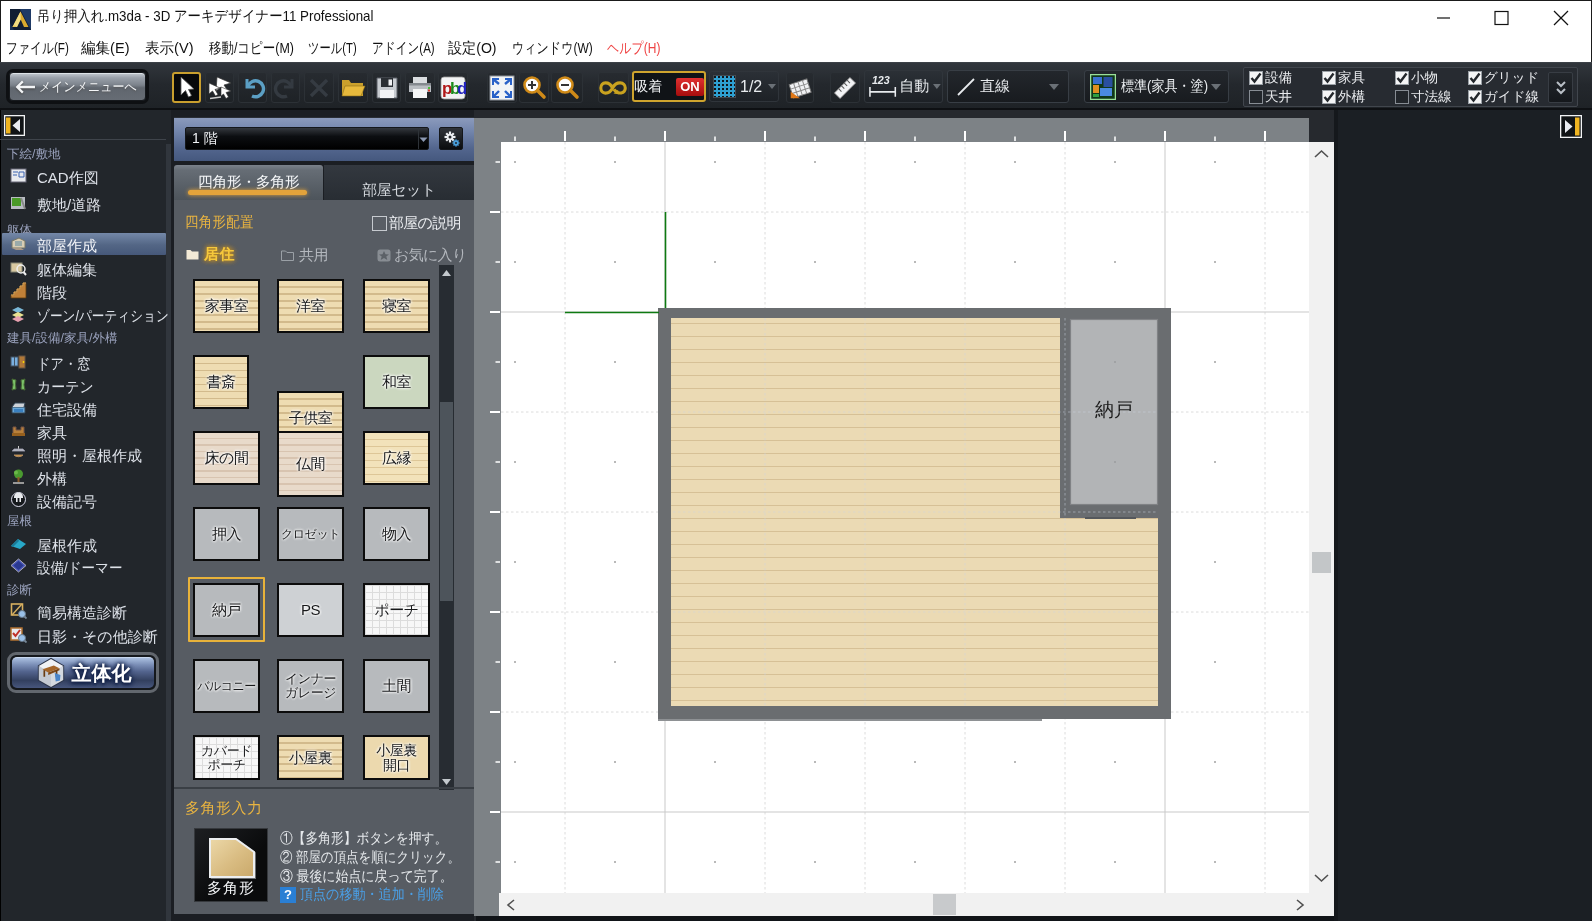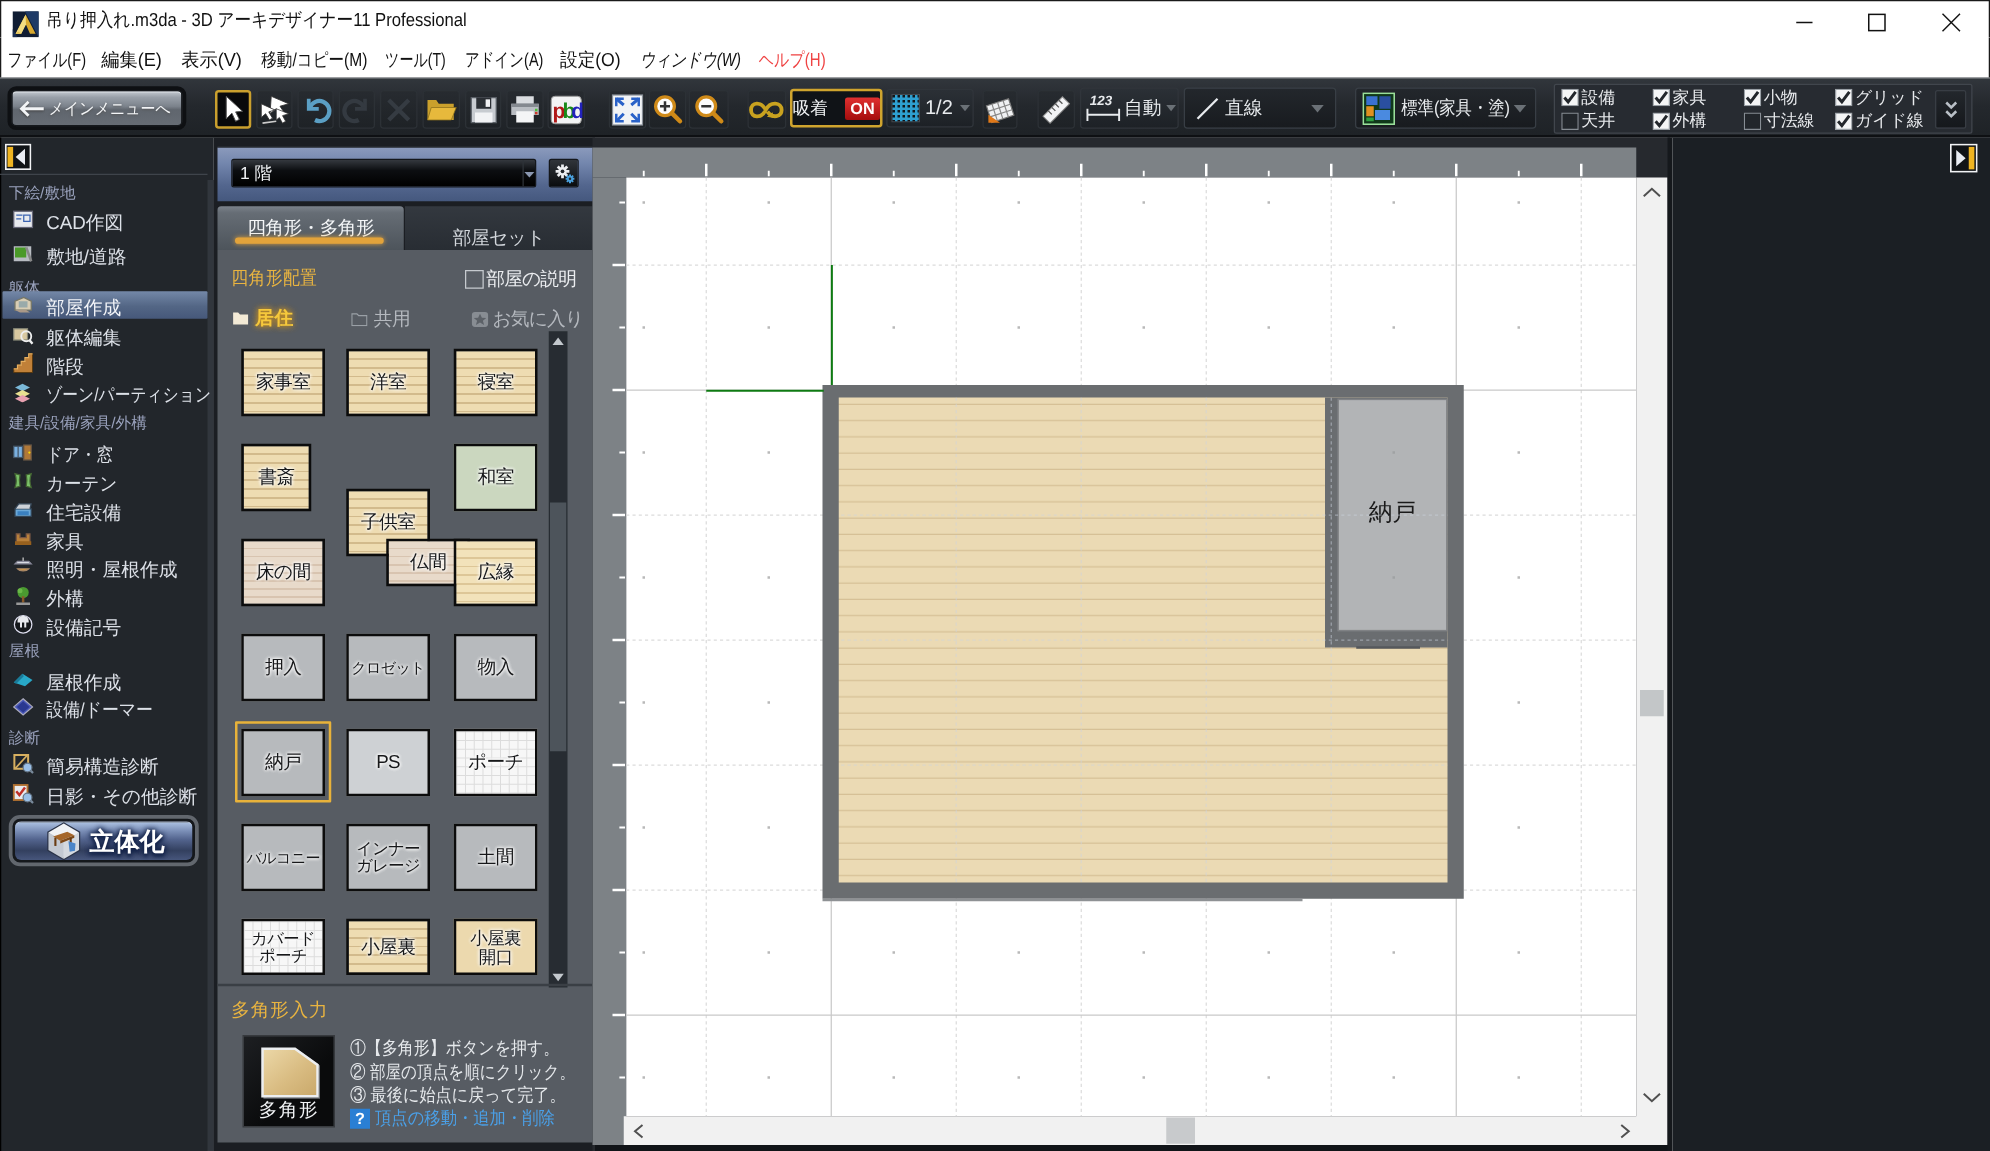--- a/index.html
+++ b/index.html
@@ -24,21 +24,21 @@
 <line x1="138" y1="6" x2="124" y2="20" stroke="#111" stroke-width="1.2"></line>
 </svg>
 <div class="abs" style="left:0px;top:30px;width:1592px;height:32px;background:#fff;border-left:1px solid #1a1a1a;border-right:1px solid #1a1a1a;"></div>
 <div class="abs" style="left:6px;top:39px;width:120px;height:18px;font-size:15px;color:#111;"><span style="display:inline-block;transform:scaleX(0.78);transform-origin:0 0;white-space:nowrap;">ファイル(F)</span></div>
 <div class="abs" style="left:81px;top:39px;width:120px;height:18px;font-size:15px;color:#111;"><span style="display:inline-block;transform:scaleX(0.97);transform-origin:0 0;white-space:nowrap;">編集(E)</span></div>
 <div class="abs" style="left:145px;top:39px;width:120px;height:18px;font-size:15px;color:#111;"><span style="display:inline-block;transform:scaleX(0.97);transform-origin:0 0;white-space:nowrap;">表示(V)</span></div>
 <div class="abs" style="left:209px;top:39px;width:120px;height:18px;font-size:15px;color:#111;"><span style="display:inline-block;transform:scaleX(0.83);transform-origin:0 0;white-space:nowrap;">移動/コピー(M)</span></div>
 <div class="abs" style="left:308px;top:39px;width:120px;height:18px;font-size:15px;color:#111;"><span style="display:inline-block;transform:scaleX(0.75);transform-origin:0 0;white-space:nowrap;">ツール(T)</span></div>
 <div class="abs" style="left:372px;top:39px;width:120px;height:18px;font-size:15px;color:#111;"><span style="display:inline-block;transform:scaleX(0.77);transform-origin:0 0;white-space:nowrap;">アドイン(A)</span></div>
 <div class="abs" style="left:448px;top:39px;width:120px;height:18px;font-size:15px;color:#111;"><span style="display:inline-block;transform:scaleX(0.94);transform-origin:0 0;white-space:nowrap;">設定(O)</span></div>
-<div class="abs" style="left:512px;top:39px;width:120px;height:18px;font-size:15px;color:#111;font-style:italic;"><span style="display:inline-block;transform:scaleX(0.8);transform-origin:0 0;white-space:nowrap;">ウィンドウ(W)</span></div>
+<div class="abs" style="left:512px;top:39px;width:120px;height:18px;font-size:15px;color:#111;"><span style="display:inline-block;transform:scaleX(0.8);transform-origin:0 0;white-space:nowrap;">ウィンドウ(W)</span></div>
 <div class="abs" style="left:607px;top:39px;width:120px;height:18px;font-size:15px;color:#ef4444;"><span style="display:inline-block;transform:scaleX(0.8);transform-origin:0 0;white-space:nowrap;">ヘルプ(H)</span></div>
 <div class="abs" style="left:0px;top:62px;width:1592px;height:48px;background:linear-gradient(180deg,#31363c 0%,#24282d 45%,#1e2226 100%);border-top:1px solid #3c4147;"></div>
 <div class="abs" style="left:0;top:108px;width:1592px;height:2px;background:#0e1013;"></div>
 <div class="abs" style="left:9px;top:72px;width:137px;height:29px;border-radius:4px;border:1px solid #16191d;background:linear-gradient(180deg,#c4cad1 0%,#99a0a9 18%,#7b828b 45%,#60666e 55%,#666c74 100%);box-shadow:0 0 0 3px #0e1013,inset 0 1px 0 #dde2e7;display:flex;align-items:center;">
 <svg width="24" height="16" viewBox="0 0 24 16" style="margin-left:5px;margin-right:3px;">
       <path d="M9 1.5 L2.5 8 L9 14.5 M2.5 8 L23 8" stroke="#f2f4f6" stroke-width="2.6" fill="none" style="filter:drop-shadow(0 1px 1px #444);"></path>
     </svg>
 <span style="font-size:13px;color:#f4f6f8;text-shadow:0 1px 2px #555;white-space:nowrap;display:inline-block;transform:scaleX(0.92);transform-origin:0 50%;">メインメニューへ</span>
   </div>
 <div class="abs" style="left:172px;top:72px;width:29px;height:31px;border-radius:3px;border:2px solid #c99f2e;background:#08090b;display:flex;align-items:center;justify-content:center;">
@@ -470,21 +470,21 @@
     </svg>
 <span style="font-size:15px;color:#b4b8be;margin-left:3px;letter-spacing:-0.7px;">お気に入り</span>
   </div>
 <div class="abs" style="left:193px;top:279px;width:67px;height:54px;background:repeating-linear-gradient(180deg,#eedcb2 0px,#eedcb2 5.5px,#d2ba8c 5.5px,#d2ba8c 7px);border:2px solid #0c0c0c;display:flex;align-items:center;justify-content:center;text-align:center;font-size:15px;color:#17181a;line-height:1.05;text-shadow:0 0 3px #fff,0 0 3px #fff,0 0 3px #fff;letter-spacing:-0.5px;">家事室</div>
 <div class="abs" style="left:277px;top:279px;width:67px;height:54px;background:repeating-linear-gradient(180deg,#eedcb2 0px,#eedcb2 5.5px,#d2ba8c 5.5px,#d2ba8c 7px);border:2px solid #0c0c0c;display:flex;align-items:center;justify-content:center;text-align:center;font-size:15px;color:#17181a;line-height:1.05;text-shadow:0 0 3px #fff,0 0 3px #fff,0 0 3px #fff;letter-spacing:-0.5px;">洋室</div>
 <div class="abs" style="left:363px;top:279px;width:67px;height:54px;background:repeating-linear-gradient(180deg,#eedcb2 0px,#eedcb2 5.5px,#d2ba8c 5.5px,#d2ba8c 7px);border:2px solid #0c0c0c;display:flex;align-items:center;justify-content:center;text-align:center;font-size:15px;color:#17181a;line-height:1.05;text-shadow:0 0 3px #fff,0 0 3px #fff,0 0 3px #fff;letter-spacing:-0.5px;">寝室</div>
 <div class="abs" style="left:193px;top:355px;width:56px;height:54px;background:repeating-linear-gradient(180deg,#eedcb2 0px,#eedcb2 5.5px,#d2ba8c 5.5px,#d2ba8c 7px);border:2px solid #0c0c0c;display:flex;align-items:center;justify-content:center;text-align:center;font-size:15px;color:#17181a;line-height:1.05;text-shadow:0 0 3px #fff,0 0 3px #fff,0 0 3px #fff;letter-spacing:-0.5px;">書斎</div>
 <div class="abs" style="left:277px;top:355px;width:67px;height:54px;background:repeating-linear-gradient(180deg,#eedcb2 0px,#eedcb2 5.5px,#d2ba8c 5.5px,#d2ba8c 7px);border:2px solid #0c0c0c;display:flex;align-items:center;justify-content:center;text-align:center;font-size:15px;color:#17181a;line-height:1.05;text-shadow:0 0 3px #fff,0 0 3px #fff,0 0 3px #fff;letter-spacing:-0.5px;margin-top:36px;">子供室</div>
 <div class="abs" style="left:363px;top:355px;width:67px;height:54px;background:#cbd7bf;border:2px solid #0c0c0c;display:flex;align-items:center;justify-content:center;text-align:center;font-size:15px;color:#17181a;line-height:1.05;text-shadow:0 0 3px #fff,0 0 3px #fff,0 0 3px #fff;letter-spacing:-0.5px;">和室</div>
 <div class="abs" style="left:193px;top:431px;width:67px;height:54px;background:repeating-linear-gradient(180deg,#e8daca 0px,#e8daca 5px,#d8c4b0 5px,#d8c4b0 6.5px);border:2px solid #0c0c0c;display:flex;align-items:center;justify-content:center;text-align:center;font-size:15px;color:#17181a;line-height:1.05;text-shadow:0 0 3px #fff,0 0 3px #fff,0 0 3px #fff;letter-spacing:-0.5px;">床の間</div>
-<div class="abs" style="left:277px;top:431px;width:67px;height:38px;background:repeating-linear-gradient(180deg,#e8daca 0px,#e8daca 5px,#d8c4b0 5px,#d8c4b0 6.5px);border:2px solid #0c0c0c;display:flex;align-items:center;justify-content:center;text-align:center;font-size:15px;color:#17181a;line-height:1.05;text-shadow:0 0 3px #fff,0 0 3px #fff,0 0 3px #fff;letter-spacing:-0.5px;margin-left:32px;">仏間</div>
+<div class="abs" style="left:277px;top:431px;width:67px;height:66px;background:repeating-linear-gradient(180deg,#e8daca 0px,#e8daca 5px,#d8c4b0 5px,#d8c4b0 6.5px);border:2px solid #0c0c0c;display:flex;align-items:center;justify-content:center;text-align:center;font-size:15px;color:#17181a;line-height:1.05;text-shadow:0 0 3px #fff,0 0 3px #fff,0 0 3px #fff;letter-spacing:-0.5px;">仏間</div>
 <div class="abs" style="left:363px;top:431px;width:67px;height:54px;background:repeating-linear-gradient(180deg,#f2e2ba 0px,#f2e2ba 5.5px,#ddc697 5.5px,#ddc697 7px);border:2px solid #0c0c0c;display:flex;align-items:center;justify-content:center;text-align:center;font-size:15px;color:#17181a;line-height:1.05;text-shadow:0 0 3px #fff,0 0 3px #fff,0 0 3px #fff;letter-spacing:-0.5px;">広縁</div>
 <div class="abs" style="left:193px;top:507px;width:67px;height:54px;background:#b7babd;border:2px solid #0c0c0c;display:flex;align-items:center;justify-content:center;text-align:center;font-size:15px;color:#17181a;line-height:1.05;text-shadow:0 0 3px #fff,0 0 3px #fff,0 0 3px #fff;letter-spacing:-0.5px;">押入</div>
 <div class="abs" style="left:277px;top:507px;width:67px;height:54px;background:#b7babd;border:2px solid #0c0c0c;display:flex;align-items:center;justify-content:center;text-align:center;font-size:12px;color:#17181a;line-height:1.05;text-shadow:0 0 3px #fff,0 0 3px #fff,0 0 3px #fff;letter-spacing:-0.5px;">クロゼット</div>
 <div class="abs" style="left:363px;top:507px;width:67px;height:54px;background:#b7babd;border:2px solid #0c0c0c;display:flex;align-items:center;justify-content:center;text-align:center;font-size:15px;color:#17181a;line-height:1.05;text-shadow:0 0 3px #fff,0 0 3px #fff,0 0 3px #fff;letter-spacing:-0.5px;">物入</div>
 <div class="abs" style="left:193px;top:583px;width:67px;height:54px;background:#b7babd;border:2px solid #0c0c0c;display:flex;align-items:center;justify-content:center;text-align:center;font-size:15px;color:#17181a;line-height:1.05;text-shadow:0 0 3px #fff,0 0 3px #fff,0 0 3px #fff;letter-spacing:-0.5px;">納戸</div>
 <div class="abs" style="left:277px;top:583px;width:67px;height:54px;background:#ced1d4;border:2px solid #0c0c0c;display:flex;align-items:center;justify-content:center;text-align:center;font-size:15px;color:#17181a;line-height:1.05;text-shadow:0 0 3px #fff,0 0 3px #fff,0 0 3px #fff;letter-spacing:-0.5px;">PS</div>
 <div class="abs" style="left:363px;top:583px;width:67px;height:54px;background-color:#f7f7f7;background-image:linear-gradient(90deg,#dcdcdc 1px,transparent 1px),linear-gradient(180deg,#dcdcdc 1px,transparent 1px);background-size:7px 7px;border:2px solid #0c0c0c;display:flex;align-items:center;justify-content:center;text-align:center;font-size:15px;color:#17181a;line-height:1.05;text-shadow:0 0 3px #fff,0 0 3px #fff,0 0 3px #fff;letter-spacing:-0.5px;">ポーチ</div>
 <div class="abs" style="left:193px;top:659px;width:67px;height:54px;background:#b7babd;border:2px solid #0c0c0c;display:flex;align-items:center;justify-content:center;text-align:center;font-size:12px;color:#17181a;line-height:1.05;text-shadow:0 0 3px #fff,0 0 3px #fff,0 0 3px #fff;letter-spacing:-0.5px;">バルコニー</div>
 <div class="abs" style="left:277px;top:659px;width:67px;height:54px;background:#b7babd;border:2px solid #0c0c0c;display:flex;align-items:center;justify-content:center;text-align:center;font-size:13px;color:#17181a;line-height:1.05;text-shadow:0 0 3px #fff,0 0 3px #fff,0 0 3px #fff;letter-spacing:-0.5px;">インナー<br>ガレージ</div>
 <div class="abs" style="left:363px;top:659px;width:67px;height:54px;background:#b7babd;border:2px solid #0c0c0c;display:flex;align-items:center;justify-content:center;text-align:center;font-size:15px;color:#17181a;line-height:1.05;text-shadow:0 0 3px #fff,0 0 3px #fff,0 0 3px #fff;letter-spacing:-0.5px;">土間</div>

